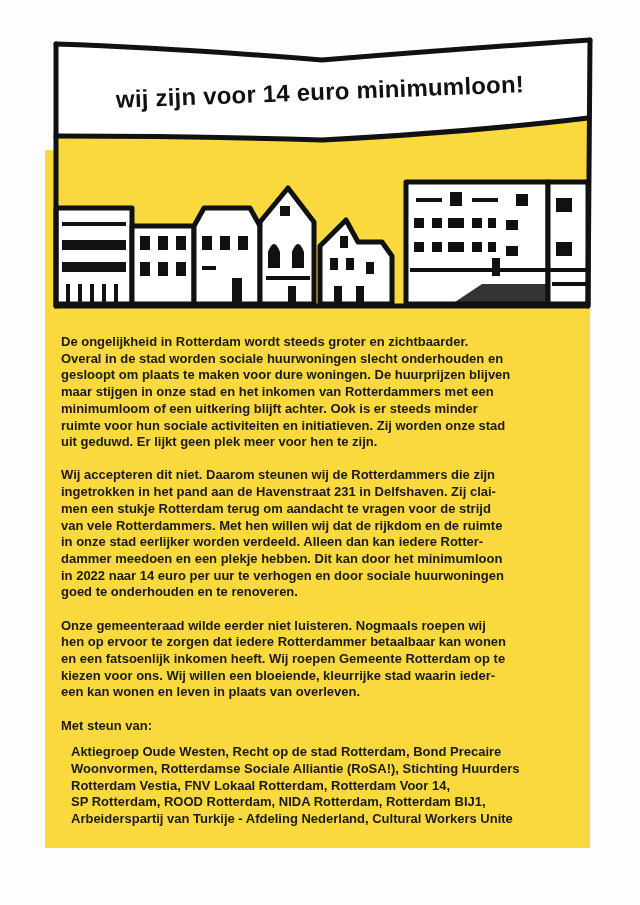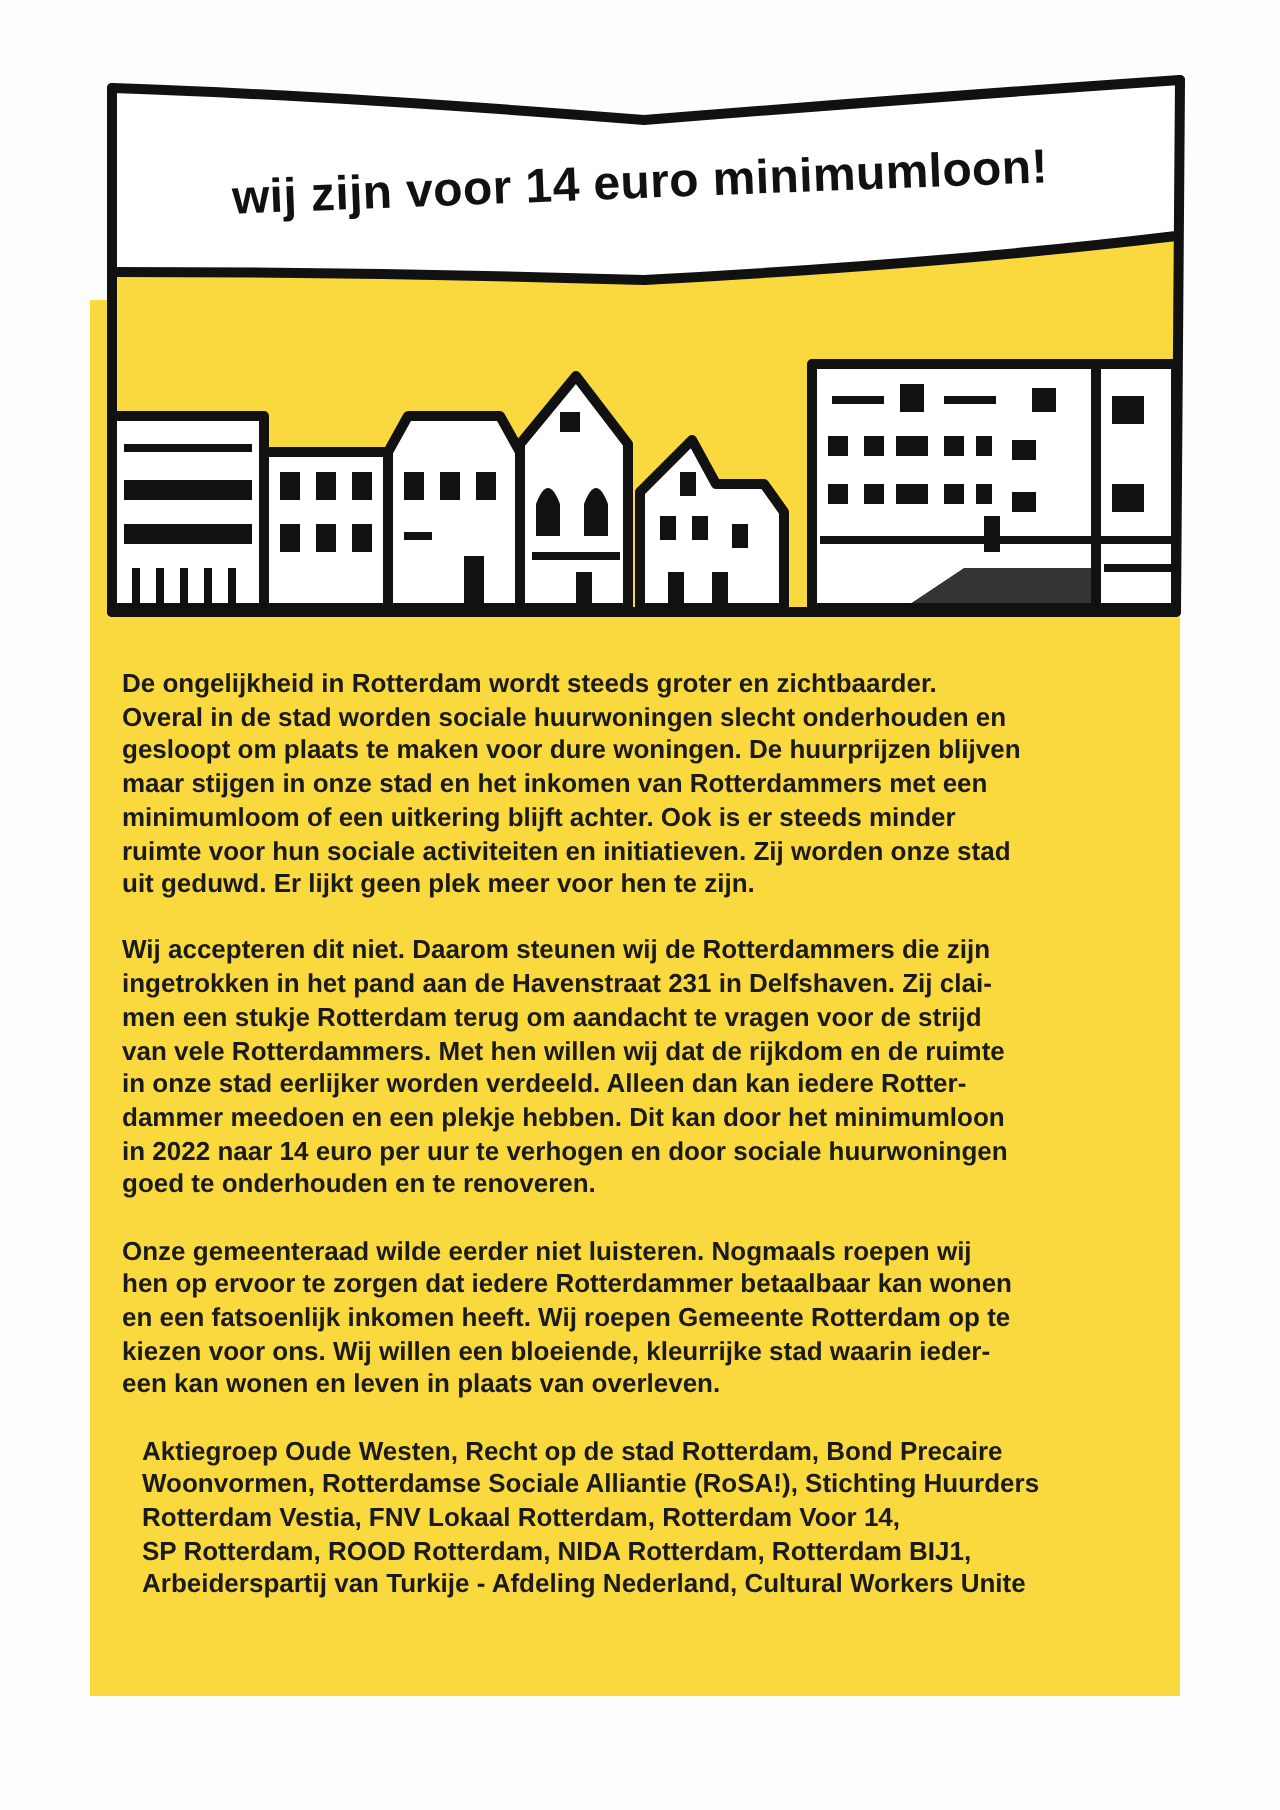--- a/index.html
+++ b/index.html
@@ -115,18 +115,19 @@
 van vele Rotterdammers. Met hen willen wij dat de rijkdom en de ruimte
 in onze stad eerlijker worden verdeeld. Alleen dan kan iedere Rotter-
 dammer meedoen en een plekje hebben. Dit kan door het minimumloon
 in 2022 naar 14 euro per uur te verhogen en door sociale huurwoningen
 goed te onderhouden en te renoveren.</p>
   <p>Onze gemeenteraad wilde eerder niet luisteren. Nogmaals roepen wij
 hen op ervoor te zorgen dat iedere Rotterdammer betaalbaar kan wonen
 en een fatsoenlijk inkomen heeft. Wij roepen Gemeente Rotterdam op te
 kiezen voor ons. Wij willen een bloeiende, kleurrijke stad waarin ieder-
 een kan wonen en leven in plaats van overleven.</p>
+  <div class="supporters-label">Met steun van:</div>
   <div class="supporters">Aktiegroep Oude Westen, Recht op de stad Rotterdam, Bond Precaire
 Woonvormen, Rotterdamse Sociale Alliantie (RoSA!), Stichting Huurders
 Rotterdam Vestia, FNV Lokaal Rotterdam, Rotterdam Voor 14,
 SP Rotterdam, ROOD Rotterdam, NIDA Rotterdam, Rotterdam BIJ1,
 Arbeiderspartij van Turkije - Afdeling Nederland, Cultural Workers Unite</div>
 </div>
 
 </body></html>

